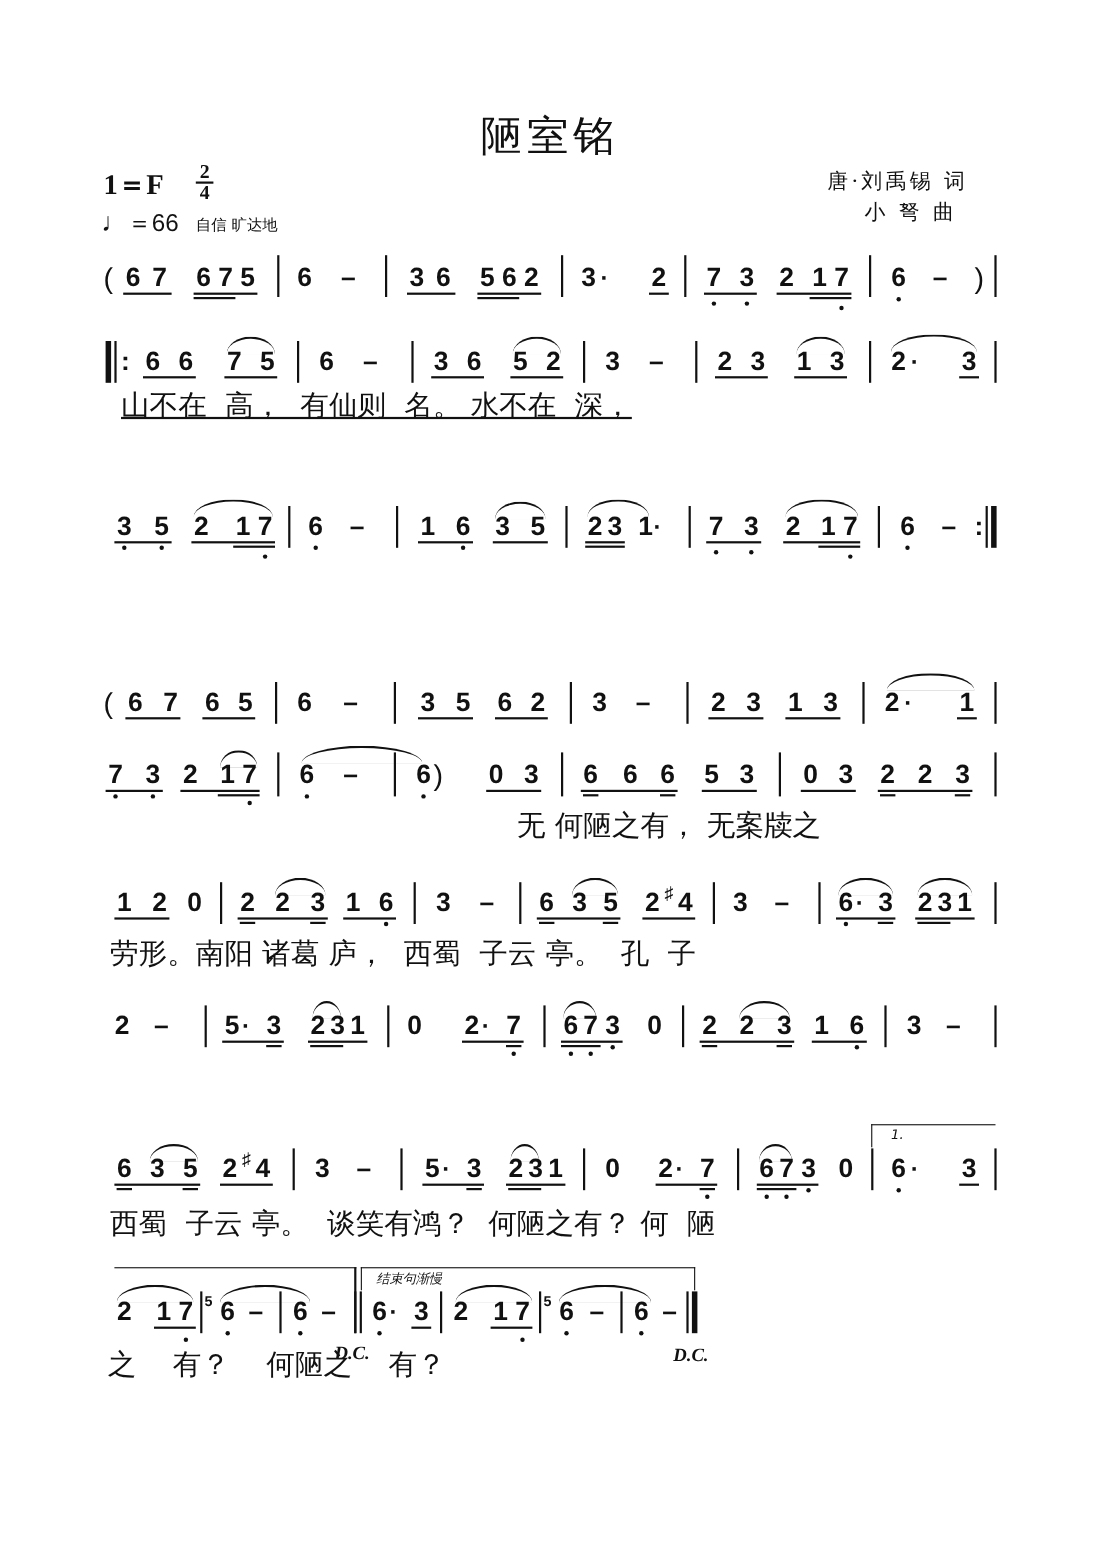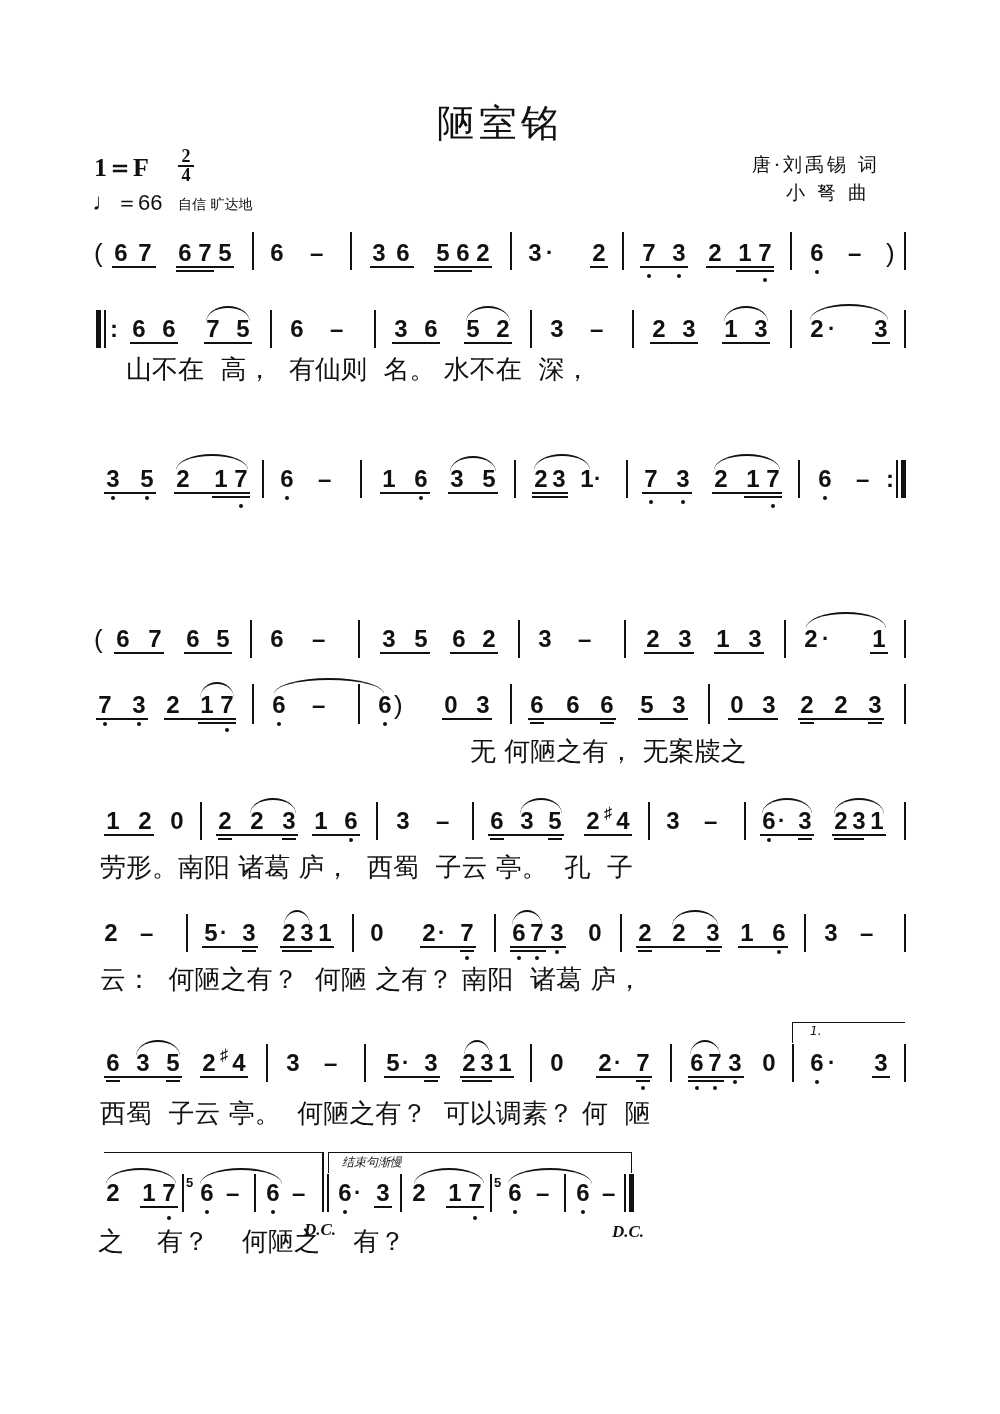--- a/index.html
+++ b/index.html
@@ -125,21 +125,21 @@
     <span class="n" style="left:752px;top:0;">3</span>
   <span class="ul" style="left:722px;width:48px;top:26px;"></span>
   <span class="slur" style="left:724px;width:44px;top:-10px;"></span>
   <span class="bl" style="left:790px;top:-6px;height:38px;"></span>
   <span class="n" style="left:808px;top:0;">2</span>
     <span class="aug" style="left:828px;top:0;">·</span>
   <span class="n" style="left:872px;top:0;">3</span>
   <span class="ul" style="left:872px;width:18px;top:26px;"></span>
   <span class="slur" style="left:810px;width:78px;top:-12px;"></span>
   <span class="bl" style="left:904px;top:-6px;height:38px;"></span>
-  <div class="lyr" style="left:126px;top:38px;">山不在  高，  有仙则  名。 水不在  深，</div>
+  <div class="lyr" style="left:110px;top:38px;text-decoration:underline;">山不在  高，  有仙则  名。 水不在  深，</div>
 </div>
 
 <div class="line" style="top:466px;">
   <span class="n" style="left:104px;top:0;">3<span class="dotb" style="top:30px;"></span></span>
     <span class="n" style="left:138px;top:0;">5<span class="dotb" style="top:30px;"></span></span>
   <span class="ul" style="left:104px;width:52px;top:26px;"></span>
   <span class="n" style="left:174px;top:0;">2</span>
     <span class="n" style="left:212px;top:0;">1</span>
     <span class="n" style="left:232px;top:0;">7<span class="dotb" style="top:38px;"></span></span>
   <span class="ul" style="left:174px;width:76px;top:26px;"></span>
@@ -352,21 +352,20 @@
   <span class="ul" style="left:638px;width:14px;top:30px;"></span>
   <span class="ul" style="left:706px;width:14px;top:30px;"></span>
   <span class="slur" style="left:672px;width:46px;top:-10px;"></span>
   <span class="n" style="left:738px;top:0;">1</span>
     <span class="n" style="left:770px;top:0;">6<span class="dotb" style="top:30px;"></span></span>
   <span class="ul" style="left:738px;width:50px;top:26px;"></span>
   <span class="bl" style="left:804px;top:-6px;height:38px;"></span>
   <span class="n" style="left:822px;top:0;">3</span>
     <span class="dash" style="left:860px;top:0;">–</span>
   <span class="bl" style="left:904px;top:-6px;height:38px;"></span>
-  <div class="lyr" style="left:100px;top:44px;">云：  何陋之有？  何陋 之有？ 南阳  诸葛 庐，</div>
 </div>
 
 <div class="line" style="top:1050px;">
   <span class="n" style="left:104px;top:0;">6</span>
     <span class="n" style="left:134px;top:0;">3</span>
     <span class="n" style="left:164px;top:0;">5</span>
   <span class="ul" style="left:104px;width:78px;top:26px;"></span>
   <span class="ul" style="left:106px;width:14px;top:30px;"></span>
   <span class="ul" style="left:166px;width:14px;top:30px;"></span>
   <span class="slur" style="left:136px;width:44px;top:-10px;"></span>
@@ -405,21 +404,21 @@
   <span class="slur" style="left:690px;width:30px;top:-10px;"></span>
   <span class="n" style="left:760px;top:0;">0</span>
   <span class="bl" style="left:792px;top:-6px;height:38px;"></span>
   <span class="volta" style="left:792px;top:-28px;width:112px;"></span>
   <span class="small-it" style="left:810px;top:-26px;">1.</span>
   <span class="n" style="left:808px;top:0;">6<span class="dotb" style="top:30px;"></span></span>
     <span class="aug" style="left:828px;top:0;">·</span>
   <span class="n" style="left:872px;top:0;">3</span>
   <span class="ul" style="left:872px;width:18px;top:26px;"></span>
   <span class="bl" style="left:904px;top:-6px;height:38px;"></span>
-  <div class="lyr" style="left:100px;top:48px;">西蜀  子云 亭。  何陋之有？  可以调素？ 何  陋</div>
+  <div class="lyr" style="left:100px;top:48px;">西蜀  子云 亭。  谈笑有鸿？  何陋之有？ 何  陋</div>
 </div>
 
 <div class="line" style="top:1180px;">
   <span class="volta" style="left:104px;top:-28px;width:220px;border-left:0;"></span>
   <span class="bl" style="left:322px;top:-28px;height:60px;"></span>
   <span class="volta right" style="left:328px;top:-28px;width:302px;"></span>
   <span class="small-it" style="left:342px;top:-26px;">结束句渐慢</span>
   <span class="n" style="left:104px;top:0;">2</span>
     <span class="n" style="left:140px;top:0;">1</span>
     <span class="n" style="left:160px;top:0;">7<span class="dotb" style="top:36px;"></span></span>

